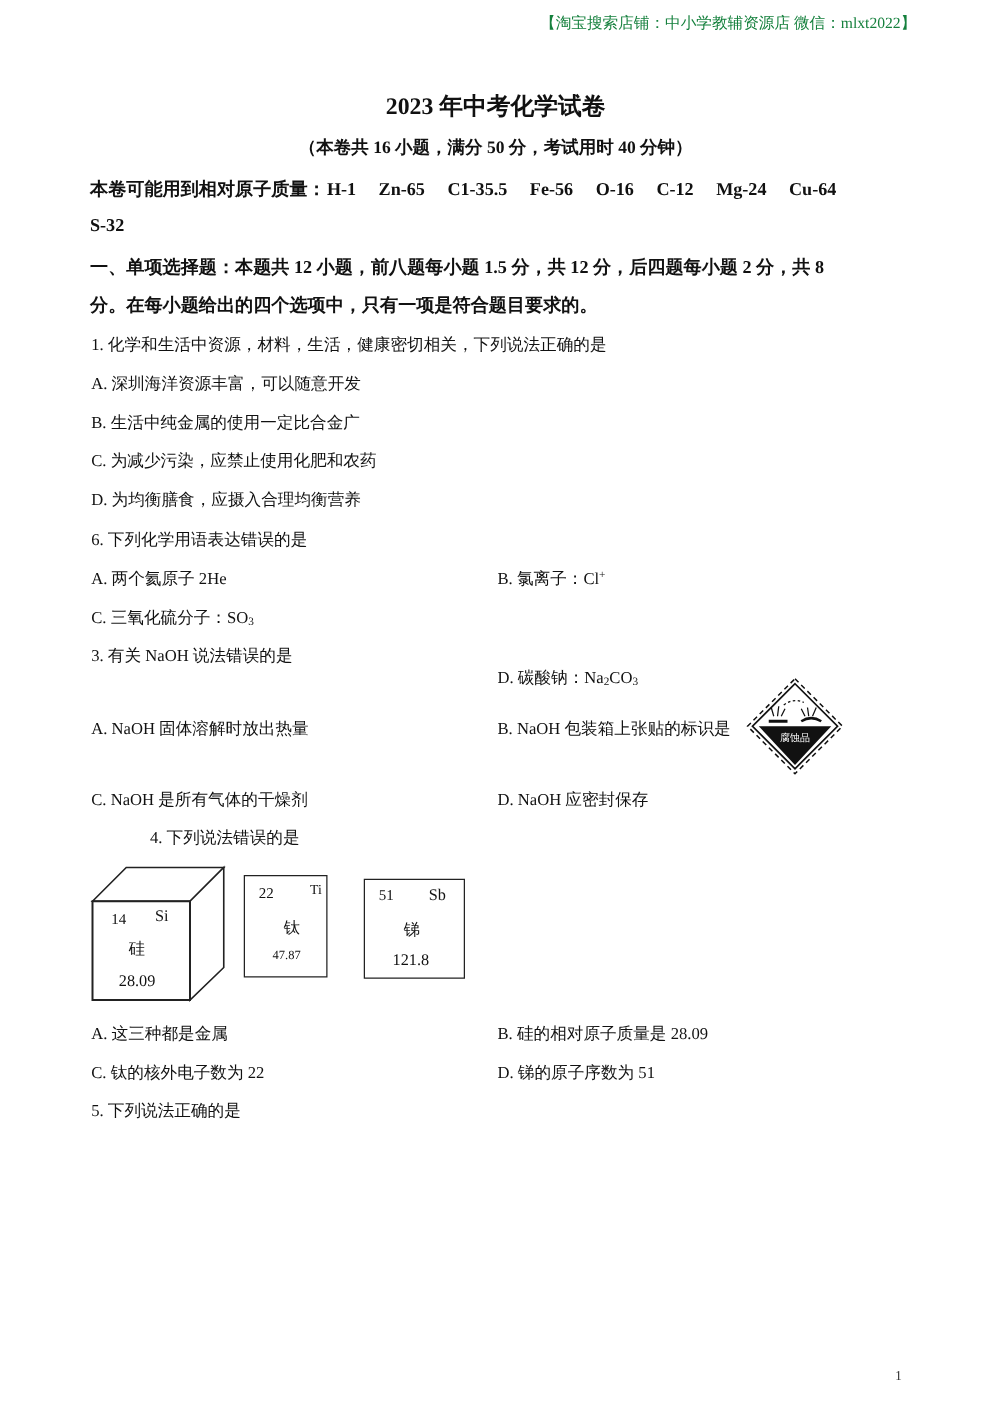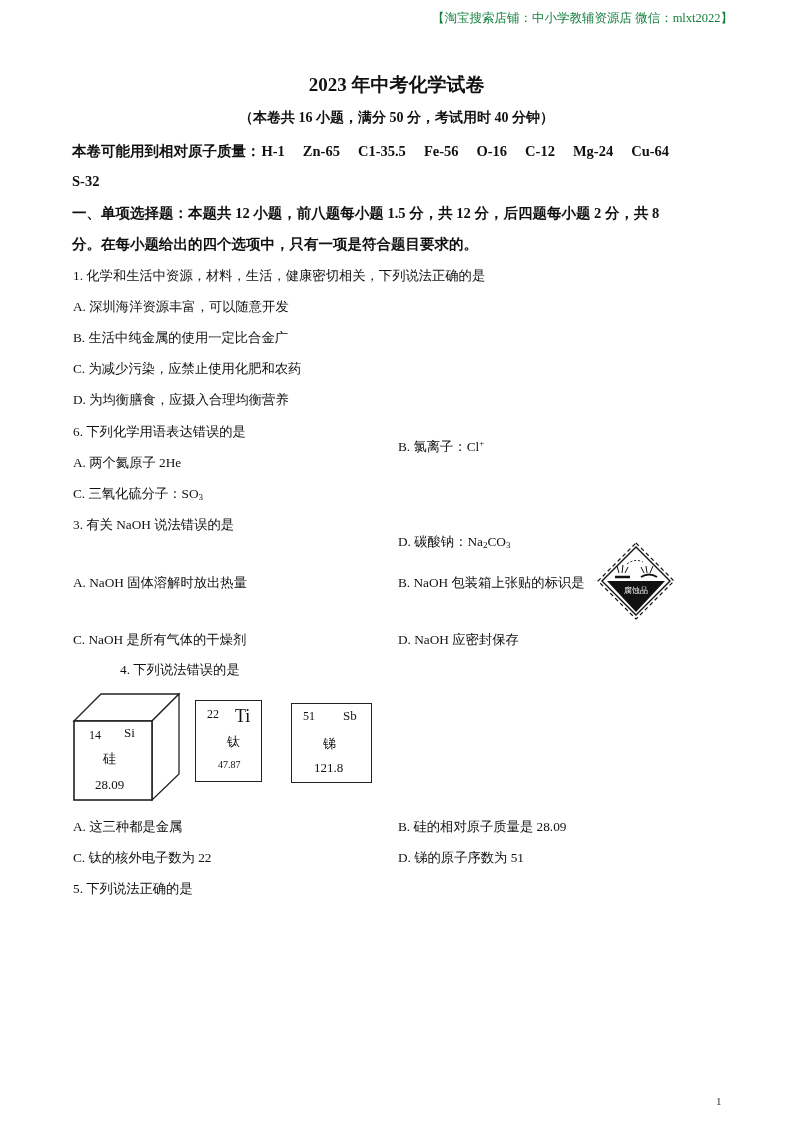--- a/index.html
+++ b/index.html
@@ -54,21 +54,21 @@
 <div class="abs section" style="top:235px;">分。在每小题给出的四个选项中，只有一项是符合题目要求的。</div>
 
 <div class="abs q" style="top:267px;">1. 化学和生活中资源，材料，生活，健康密切相关，下列说法正确的是</div>
 <div class="abs q" style="top:298px;">A. 深圳海洋资源丰富，可以随意开发</div>
 <div class="abs q" style="top:329px;">B. 生活中纯金属的使用一定比合金广</div>
 <div class="abs q" style="top:360px;">C. 为减少污染，应禁止使用化肥和农药</div>
 <div class="abs q" style="top:391px;">D. 为均衡膳食，应摄入合理均衡营养</div>
 
 <div class="abs q" style="top:423px;">6. 下列化学用语表达错误的是</div>
 <div class="abs q" style="top:454px;">A. 两个氦原子 2He</div>
-<div class="abs q col2" style="top:438px;text-align:right;"><span>B. 氯离子：Cl</span><sup>+</sup></div>
+<div class="abs q col2" style="top:454px;text-align:right;"><span>B. 氯离子：Cl</span><sup>+</sup></div>
 <div class="abs q" style="top:485px;"><span>C. 三氧化硫分子：SO</span><sub>3</sub></div>
 <div class="abs q col2" style="top:485px;margin-top:48px;"><span>D. 碳酸钠：Na</span><sub>2</sub><span>CO</span><sub>3</sub></div>
 
 <div class="abs q" style="top:516px;">3. 有关 NaOH 说法错误的是</div>
 <div class="abs q" style="top:574px;">A. NaOH 固体溶解时放出热量</div>
 <div class="abs q col2" style="top:574px;">B. NaOH 包装箱上张贴的标识是</div>
 
 <div class="hazard">
   <svg width="78" height="78" viewBox="0 0 78 78">
     <polygon points="39,1 77,39 39,77 1,39" fill="#fff" stroke="#111" stroke-width="1.2" stroke-dasharray="4,3"></polygon>
@@ -93,21 +93,21 @@
   <polygon points="81,32 108,5 108,85 81,111" fill="#fff" stroke="#222" stroke-width="1.3"></polygon>
   <rect x="3" y="32" width="78" height="79" fill="#fff" stroke="#222" stroke-width="1.6"></rect>
 </svg>
 <div class="abs" style="left:89px; top:728px; font-size:12px;">14</div>
 <div class="abs" style="left:124px; top:725px; font-size:13px;">Si</div>
 <div class="abs" style="left:103px; top:750px; font-size:13px;">硅</div>
 <div class="abs" style="left:95px; top:777px; font-size:13px;">28.09</div>
 
 <div class="elem-box" style="left:195px; top:700px; width:67px; height:82px;">
   <span class="num" style="left:11px; top:6px;">22</span>
-  <span class="sym" style="left:39px; top:5px; font-size:18px;">Ti</span>
+  <span class="sym" style="left:52px; top:5px; font-size:11px;">Ti</span>
   <span class="name" style="left:31px; top:32px; font-size:13px;">钛</span>
   <span class="mass" style="left:22px; top:58px; font-size:10px;">47.87</span>
 </div>
 
 <div class="elem-box" style="left:291px; top:703px; width:81px; height:80px;">
   <span class="num" style="left:11px; top:5px;">51</span>
   <span class="sym" style="left:51px; top:4px; font-size:13px;">Sb</span>
   <span class="name" style="left:31px; top:31px; font-size:13px;">锑</span>
   <span class="mass" style="left:22px; top:56px; font-size:13px;">121.8</span>
 </div>

